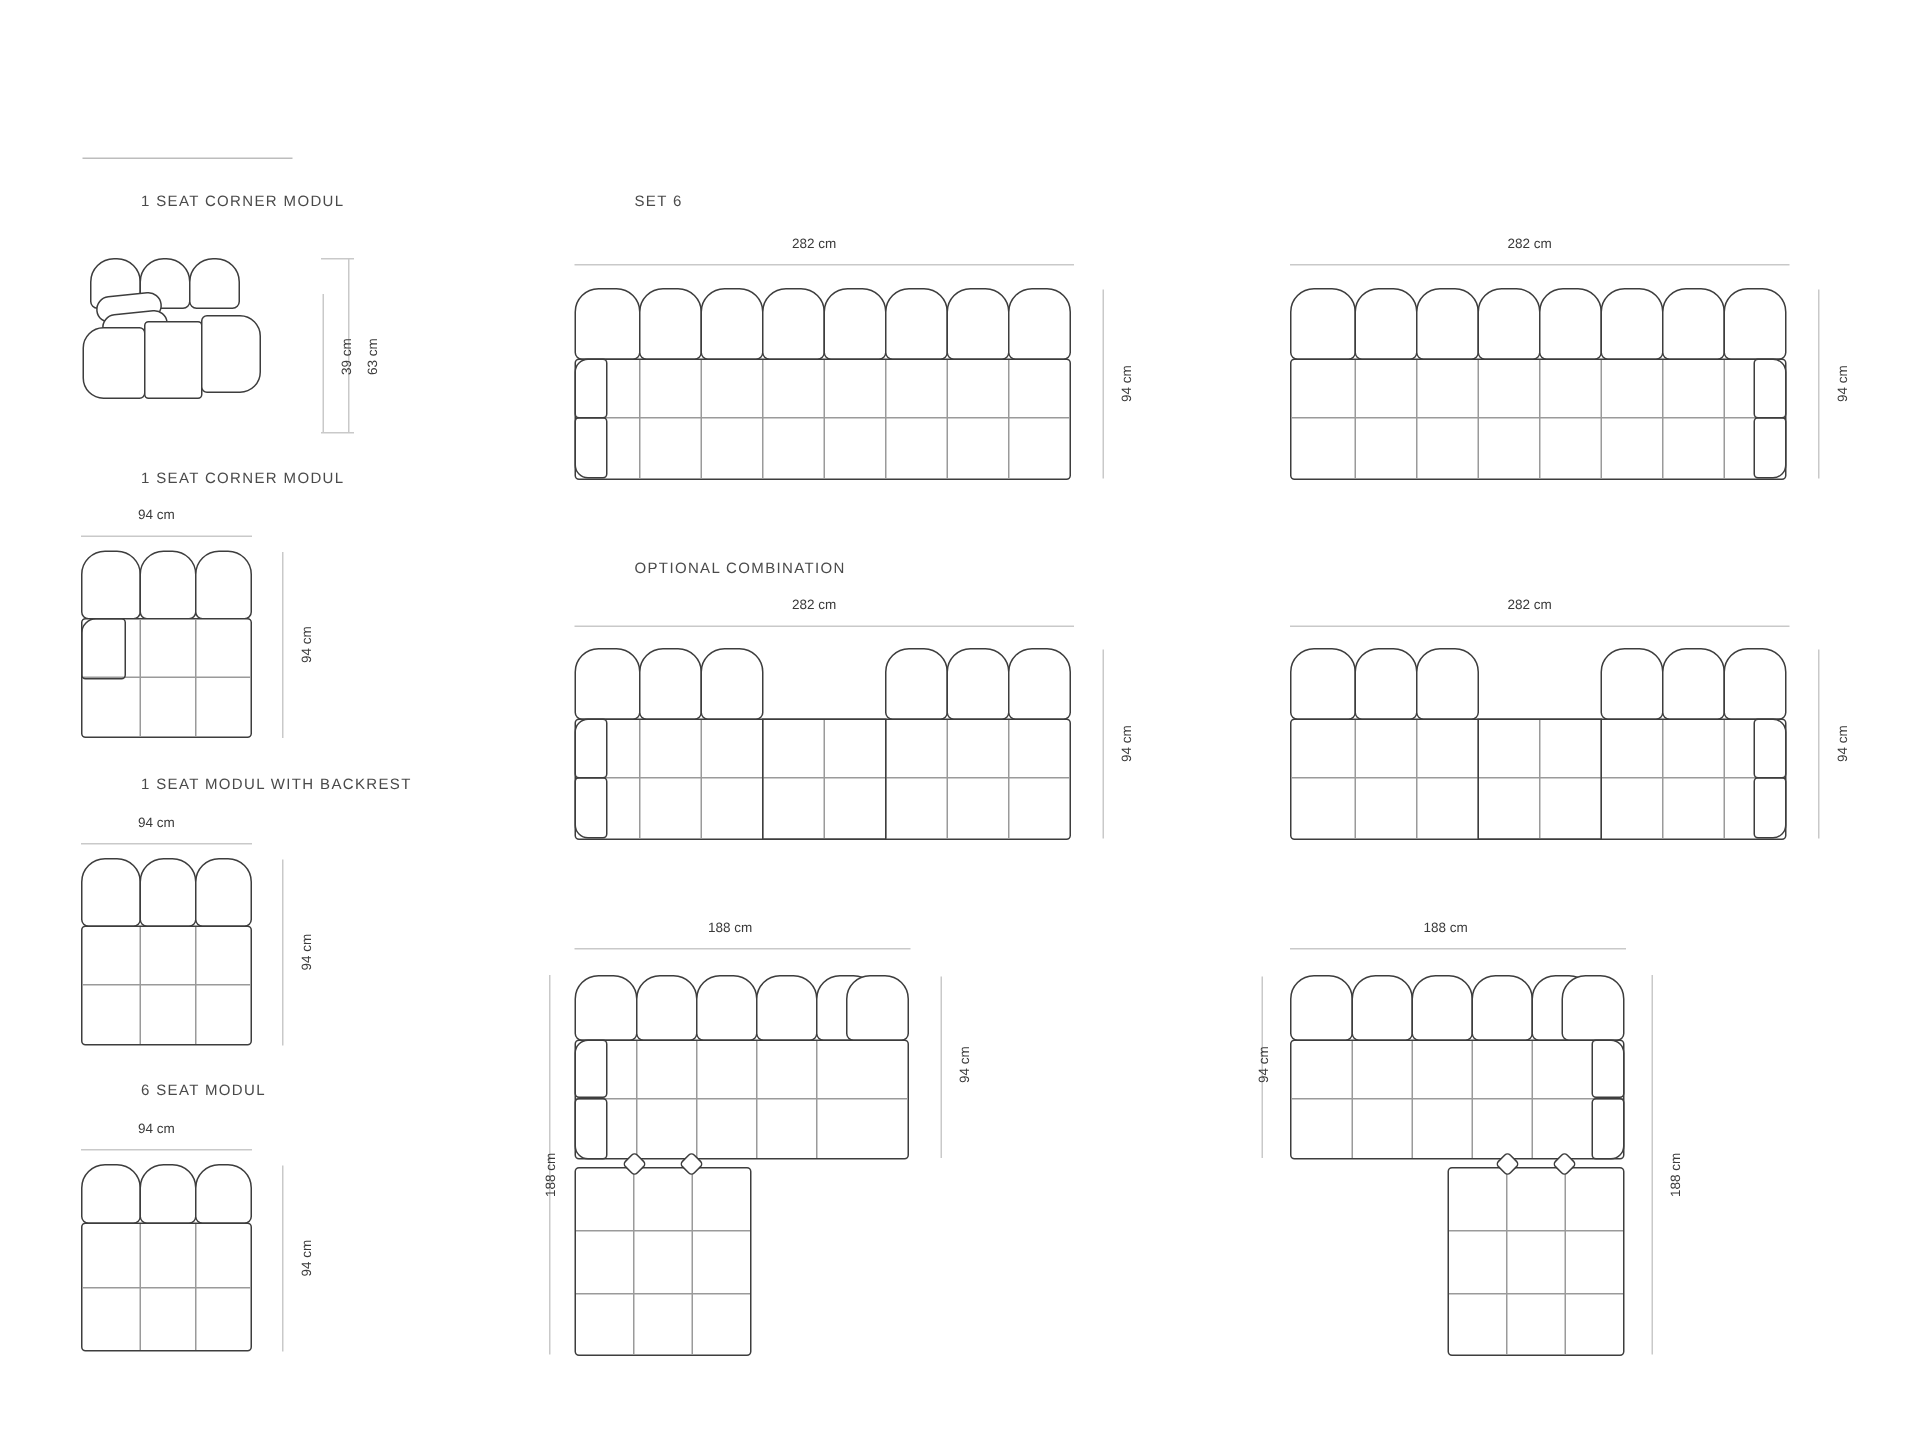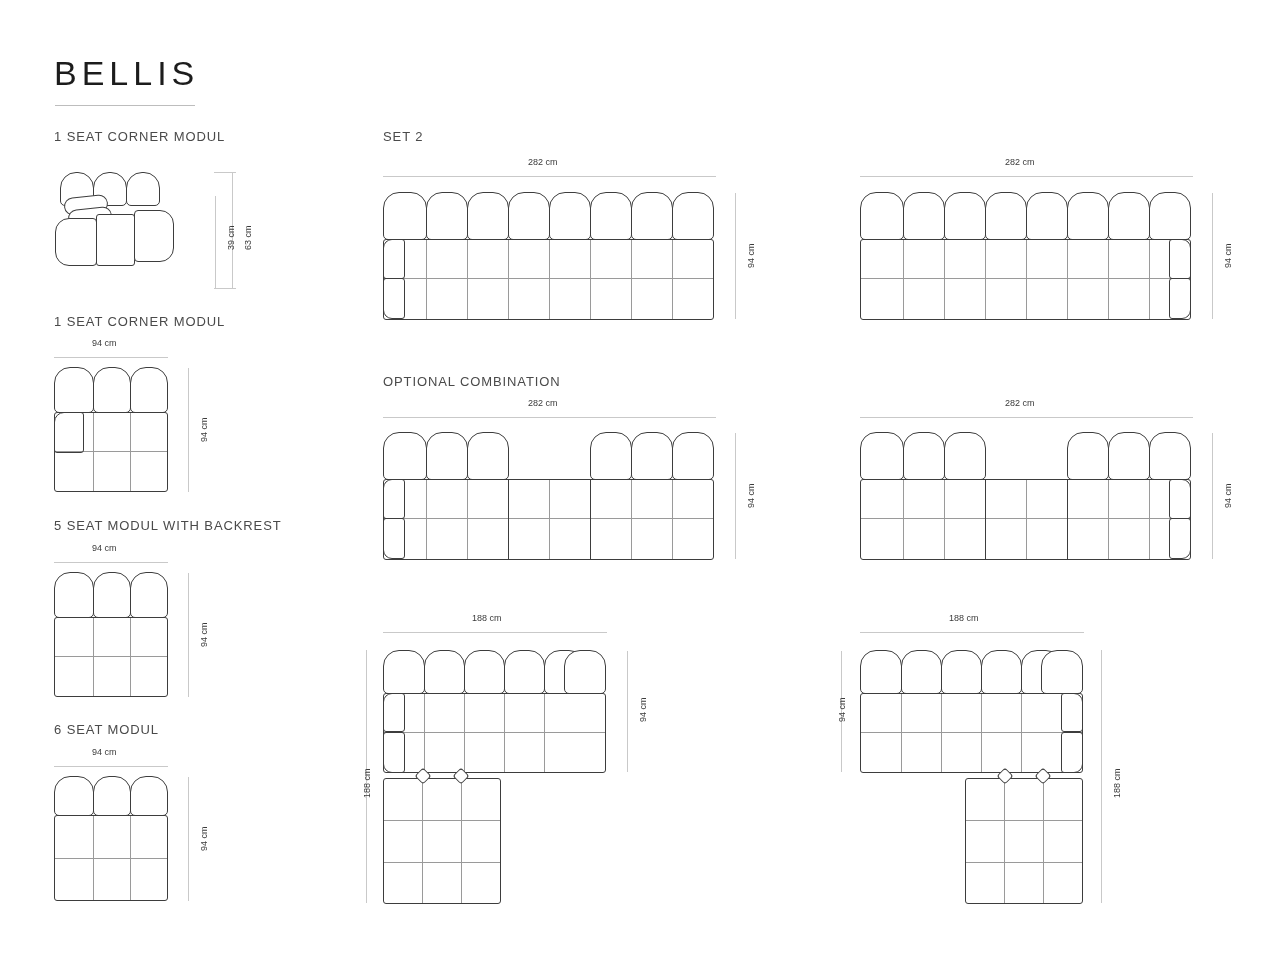--- a/index.html
+++ b/index.html
@@ -27,24 +27,25 @@
   .title-rule {
     position: absolute;
     left: 55px; top: 105px;
     width: 140px; height: 1px;
     background: #bdbdbd;
   }
 
   
   .cap {
     position: absolute;
-    font-size: 13px;
+    font-size: 10px;
     letter-spacing: 0.9px;
     color: #4a4a4a;
     white-space: nowrap;
+    margin-left: 40px;
   }
   .dim {
     position: absolute;
     font-size: 9px;
     color: #3a3a3a;
     white-space: nowrap;
   }
   .dim.vert {
     transform-origin: 0 0;
     transform: rotate(-90deg);
@@ -75,21 +76,20 @@
   }
   .divline { position: absolute; background: #9a9a9a; }
   .divline.h { height: 1px; }
   .divline.v { width: 1px; }
 </style>
 </head>
 <body>
 
 <div class="page">
 
-  <div class="title">BELLIS</div>
   <div class="title-rule"></div>
 
   <div class="cap" style="left:54px; top:129px;">1 SEAT CORNER MODUL</div>
 
   <div class="draw" style="left:54px; top:170px; width:150px; height:115px;">
 
     <div class="mod back" style="left:6px;  top:2px;  width:34px; height:34px;"></div>
     <div class="mod back" style="left:39px; top:2px;  width:34px; height:34px;"></div>
     <div class="mod back" style="left:72px; top:2px;  width:34px; height:34px;"></div>
 
@@ -121,21 +121,21 @@
     <div class="mod seat" style="left:0px;  top:45px; width:114px; height:80px; border-radius:3px;"></div>
     <div class="divline h" style="left:1px; top:84px; width:112px;"></div>
     <div class="divline v" style="left:39px; top:46px; height:78px;"></div>
     <div class="divline v" style="left:76px; top:46px; height:78px;"></div>
 
     <div class="mod" style="left:0px; top:45px; width:30px; height:41px; border-radius:10px 3px 3px 3px; background:transparent;"></div>
   </div>
   <div class="gline-v" style="left:188px; top:368px; height:124px;"></div>
   <div class="dim vert" style="left:199px; top:442px;">94 cm</div>
 
-  <div class="cap" style="left:54px; top:518px;">5 SEAT MODUL WITH BACKREST</div>
+  <div class="cap" style="left:54px; top:518px;">1 SEAT MODUL WITH BACKREST</div>
   <div class="gline-h" style="left:54px; top:562px; width:114px;"></div>
   <div class="dim" style="left:92px; top:543px;">94 cm</div>
 
   <div class="draw" style="left:54px; top:572px; width:115px; height:126px;">
     <div class="mod back" style="left:0px;  top:0px;  width:40px; height:46px;"></div>
     <div class="mod back" style="left:39px; top:0px;  width:38px; height:46px;"></div>
     <div class="mod back" style="left:76px; top:0px;  width:38px; height:46px;"></div>
     <div class="mod seat" style="left:0px;  top:45px; width:114px; height:80px;"></div>
     <div class="divline h" style="left:1px; top:84px; width:112px;"></div>
     <div class="divline v" style="left:39px; top:46px; height:78px;"></div>
@@ -153,21 +153,21 @@
     <div class="mod back" style="left:39px; top:0px;  width:38px; height:40px;"></div>
     <div class="mod back" style="left:76px; top:0px;  width:38px; height:40px;"></div>
     <div class="mod seat" style="left:0px;  top:39px; width:114px; height:86px;"></div>
     <div class="divline h" style="left:1px; top:82px; width:112px;"></div>
     <div class="divline v" style="left:39px; top:40px; height:84px;"></div>
     <div class="divline v" style="left:76px; top:40px; height:84px;"></div>
   </div>
   <div class="gline-v" style="left:188px; top:777px; height:124px;"></div>
   <div class="dim vert" style="left:199px; top:851px;">94 cm</div>
 
-  <div class="cap" style="left:383px; top:129px;">SET 2</div>
+  <div class="cap" style="left:383px; top:129px;">SET 6</div>
   <div class="cap" style="left:383px; top:374px;">OPTIONAL COMBINATION</div>
 
   <div class="gline-h" style="left:383px; top:176px; width:333px;"></div>
   <div class="dim" style="left:528px; top:157px;">282 cm</div>
 
   <div class="draw" style="left:383px; top:192px; width:332px; height:128px;">
 
     <div class="mod back" style="left:0px;   top:0px; width:44px; height:48px;"></div>
     <div class="mod back" style="left:43px;  top:0px; width:42px; height:48px;"></div>
     <div class="mod back" style="left:84px;  top:0px; width:42px; height:48px;"></div>

